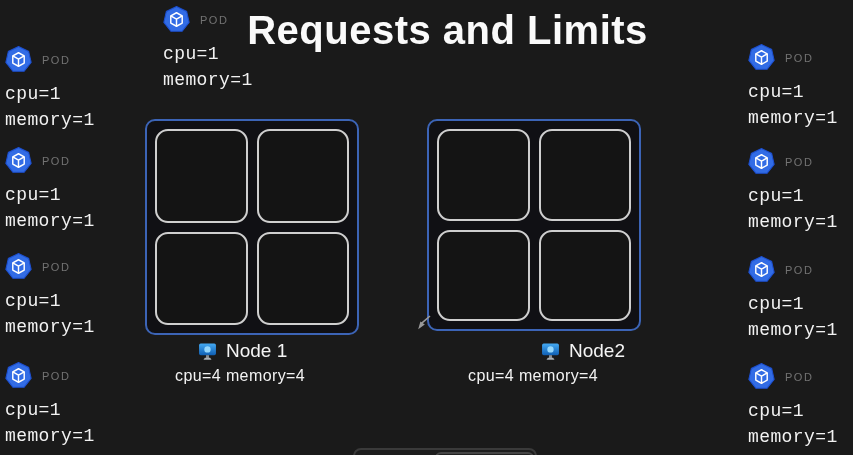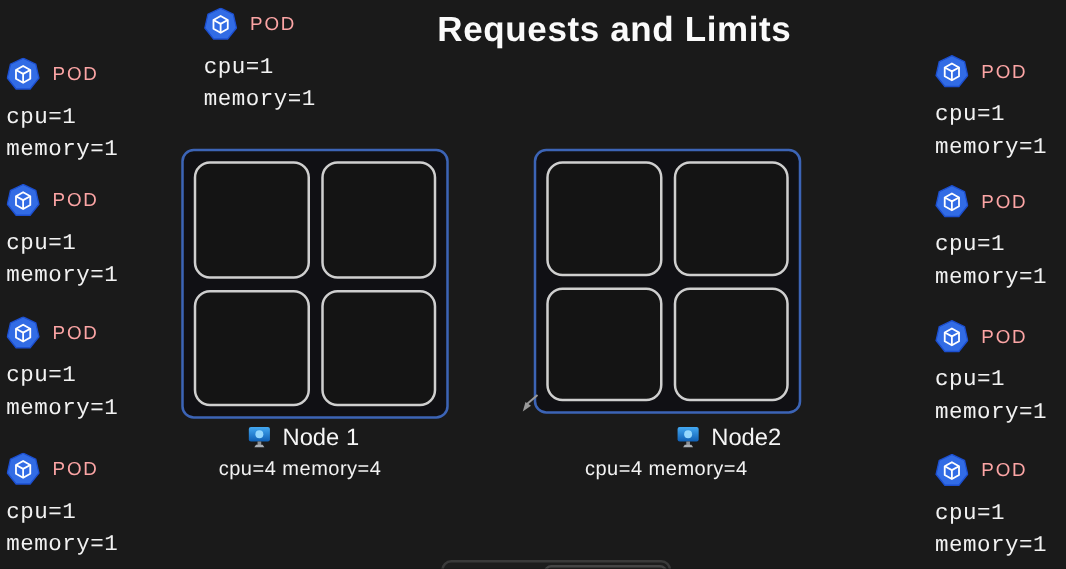--- a/index.html
+++ b/index.html
@@ -4,40 +4,40 @@
 <style>
   html,body{margin:0;padding:0;background:#191919;}
   .stage{
     position:relative;width:853px;height:455px;overflow:hidden;
     background:#1a1a1a;
     font-family:"Liberation Sans",sans-serif;
     color:#f0f0f0;
   }
   .title{
     position:absolute;top:8px;left:calc(50% + 21px);transform:translateX(-50%);
-    font-size:28px;font-weight:600;letter-spacing:.5px;color:#fafafa;white-space:nowrap;margin-left:44px;
+    font-size:40px;font-weight:600;letter-spacing:.5px;color:#fafafa;white-space:nowrap;
   }
   
   .pod{position:absolute;}
   .pod-head{display:flex;align-items:center;gap:10px;height:27px;margin-bottom:8px;}
   .k8s-icon{width:27px;height:27px;flex:0 0 auto;}
-  .pod-label{font-size:15px;letter-spacing:1.5px;color:#fca5a5;}
+  .pod-label{font-size:11px;letter-spacing:1.5px;color:#737373;}
   .pod-line{font-size:18px;line-height:26px;letter-spacing:.4px;color:#f2f2f2;font-family:Liberation Mono, monospace;}
   
   .node-box{
     position:absolute;box-sizing:border-box;
     border:2px solid #3c64b6;border-radius:10px;background:#101014;
     display:grid;grid-template-columns:1fr 1fr;grid-template-rows:1fr 1fr;
     gap:9px;padding:8px;
   }
   .node-slot{
     border:2px solid #cfcfcf;border-radius:13px;background:#141414;
   }
   .node-caption{
-    position:absolute;display:flex;align-items:flex-start;gap:9px;
+    position:absolute;display:flex;align-items:center;gap:9px;
     font-size:19px;color:#f5f5f5;white-space:nowrap;
   }
   .monitor-icon{width:19px;height:19px;flex:0 0 auto;}
   .node-res{
     position:absolute;font-size:16px;letter-spacing:.4px;color:#f2f2f2;white-space:nowrap;
   }
   
   .cursor{position:absolute;width:15px;height:17px;}
   .overlay-outer{
     position:absolute;left:353px;top:448px;width:180px;height:14px;

